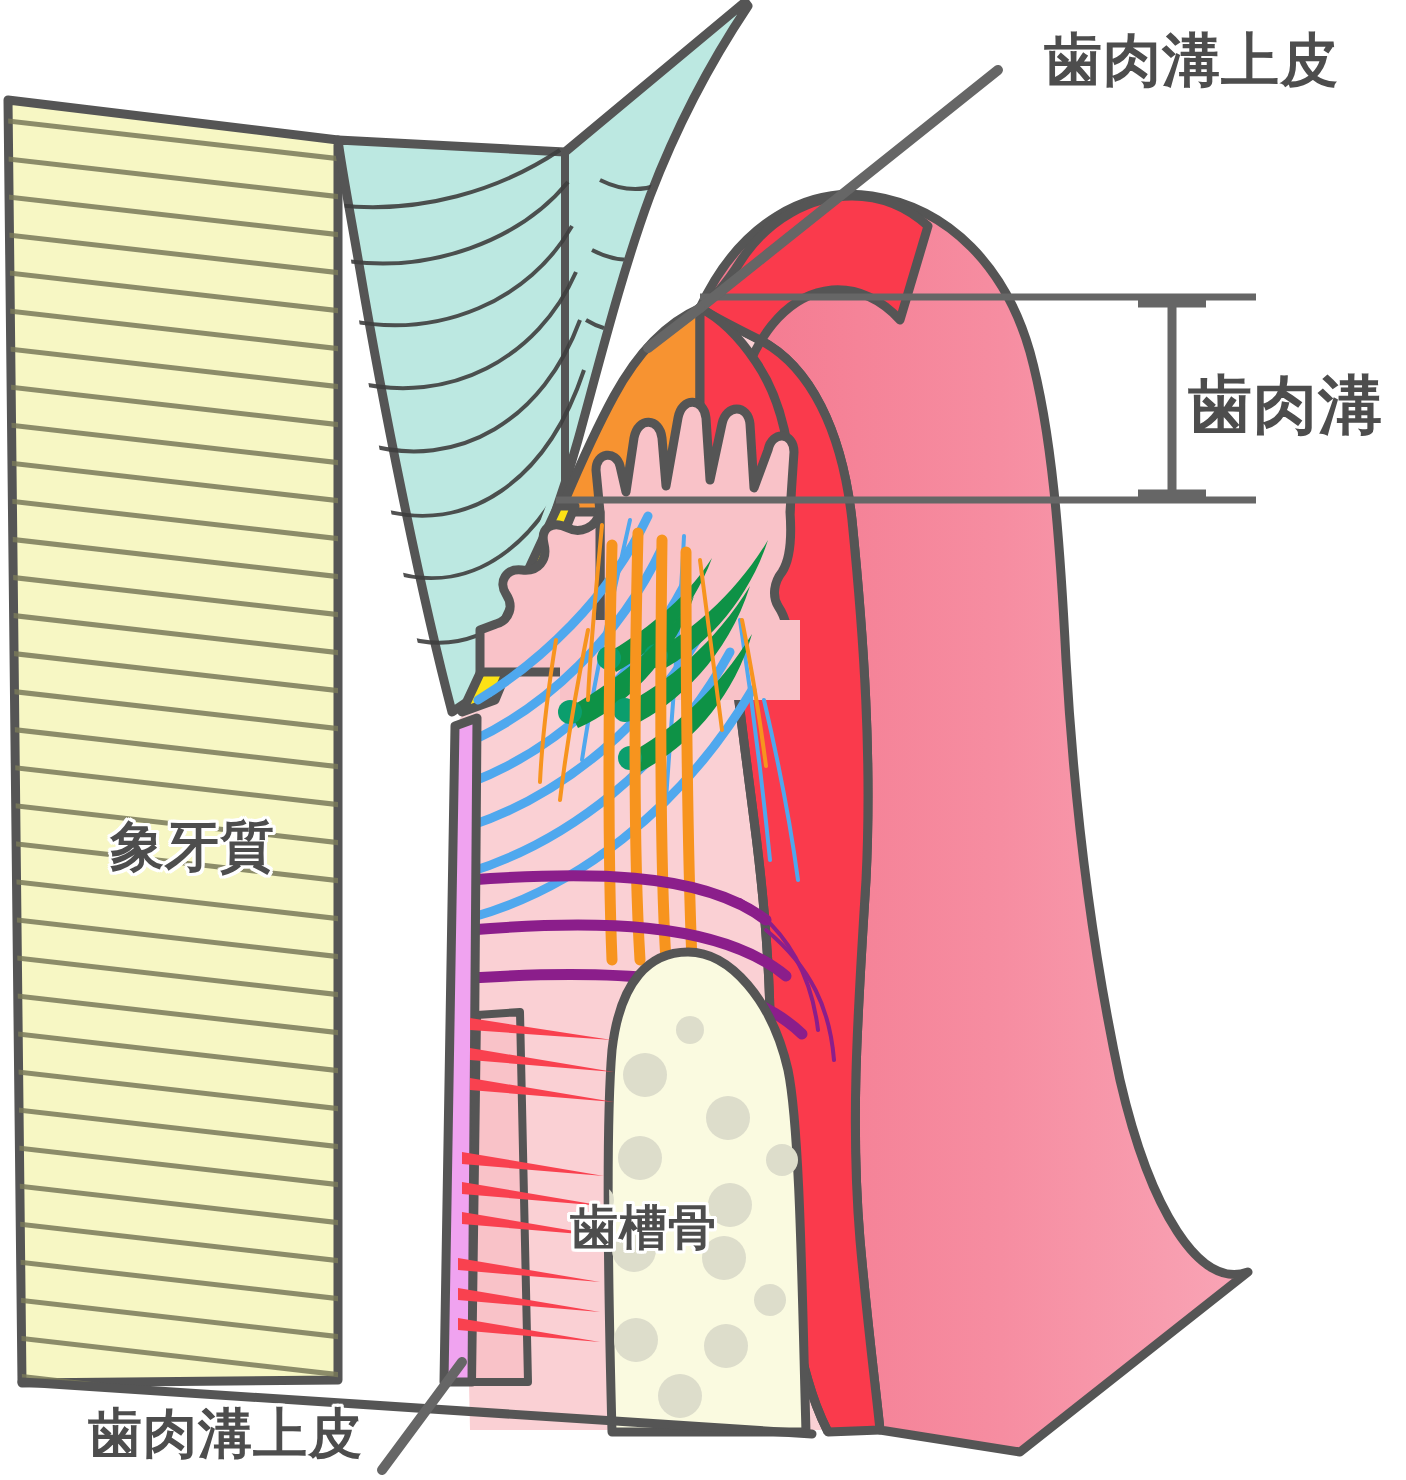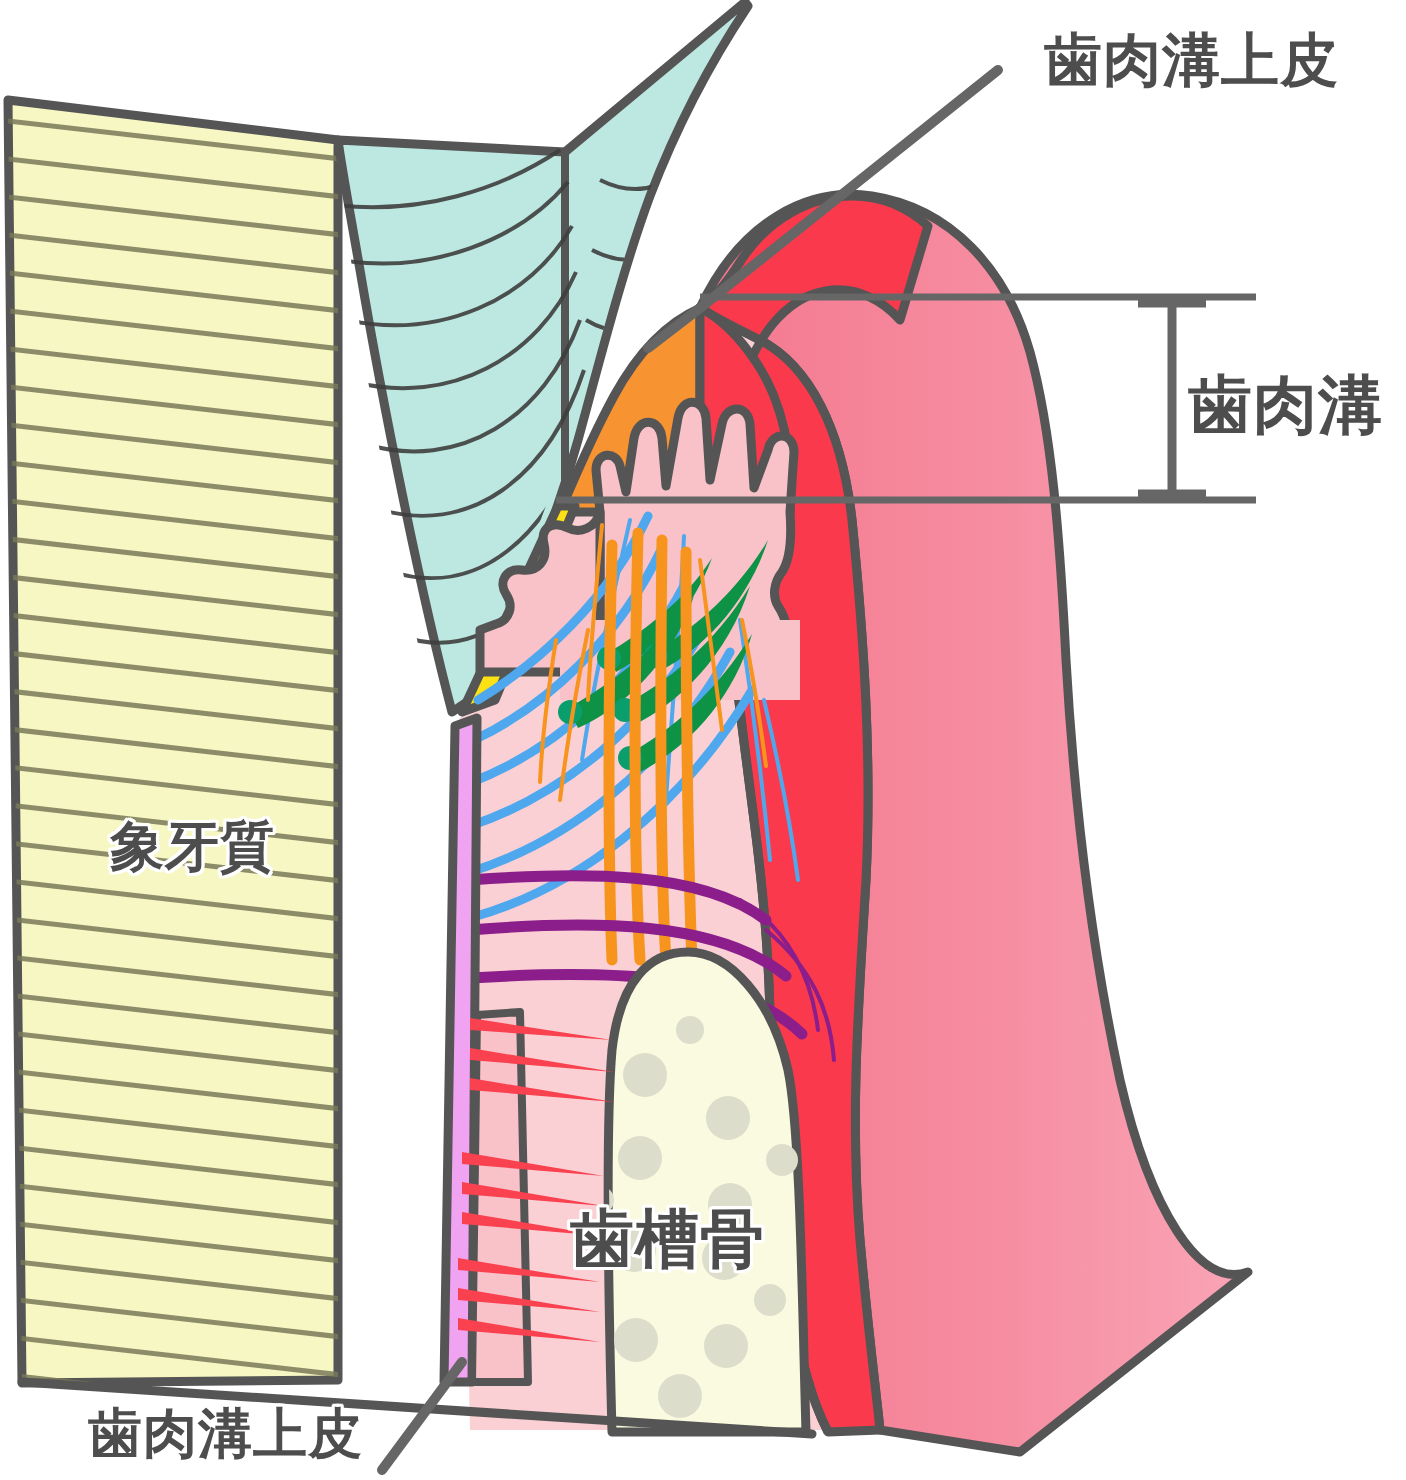--- a/index.html
+++ b/index.html
@@ -349,17 +349,17 @@
 
 </svg>
 
 <div class="lbl" style="left:1012px;top:22px;font-size:58px;letter-spacing:1px;margin-left:32px;">歯肉溝上皮</div>
 
 
 <div class="lbl" style="left:1188px;top:362px;font-size:64px;letter-spacing:1px;">歯肉溝</div>
 
 <div class="lbl out" style="left:110px;top:765px;font-size:54px;letter-spacing:1px;margin-top:46px;">象牙質</div>
 
-<div class="lbl out" style="left:570px;top:1196px;font-size:64px;letter-spacing:1px;">歯槽骨</div>
+<div class="lbl out" style="left:570px;top:1196px;font-size:48px;letter-spacing:1px;">歯槽骨</div>
 
 <div class="lbl out" style="left:88px;top:1398px;font-size:54px;letter-spacing:1px;">歯肉溝上皮</div>
 
 </div>
 
 </body></html>

